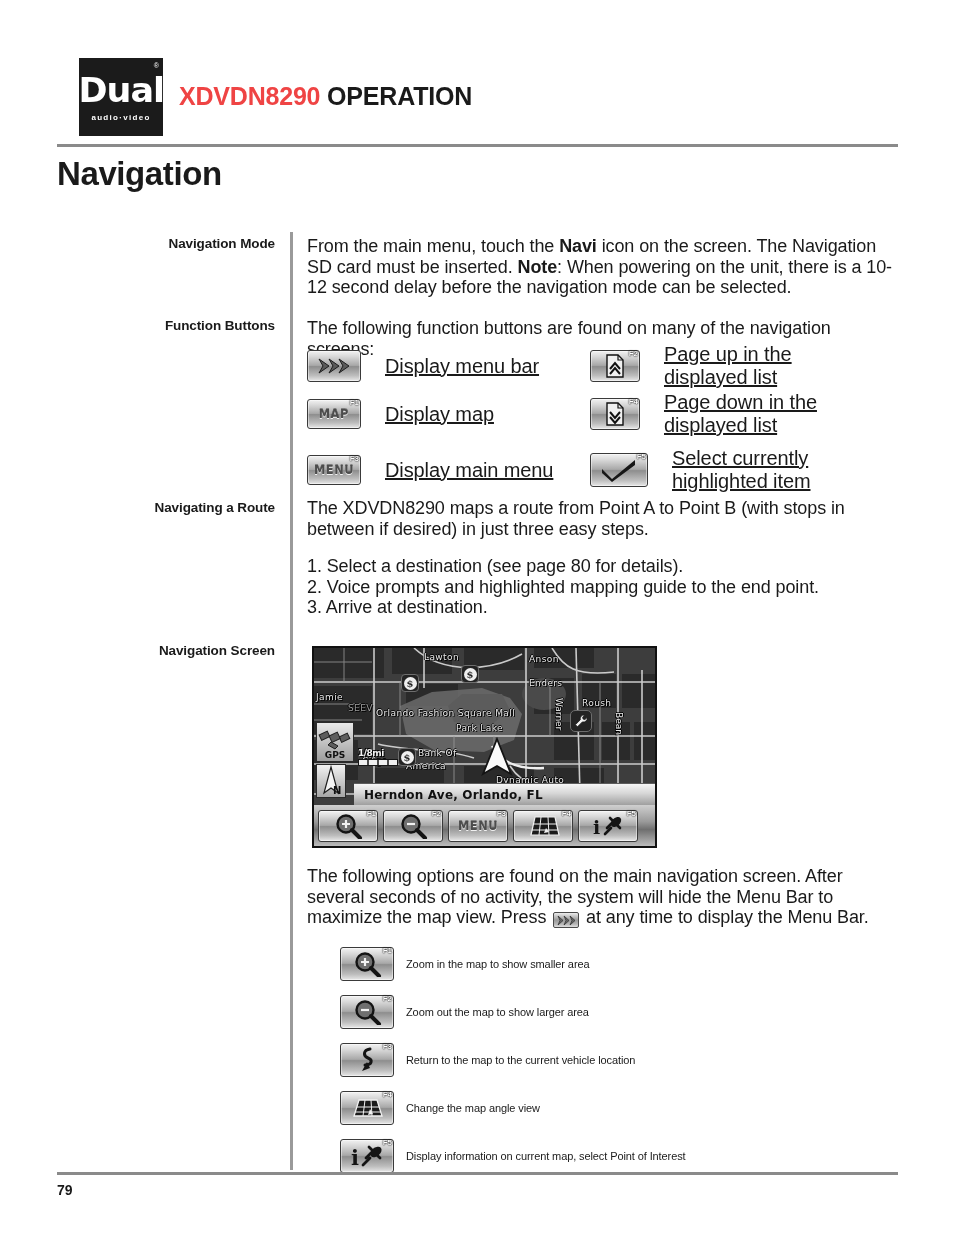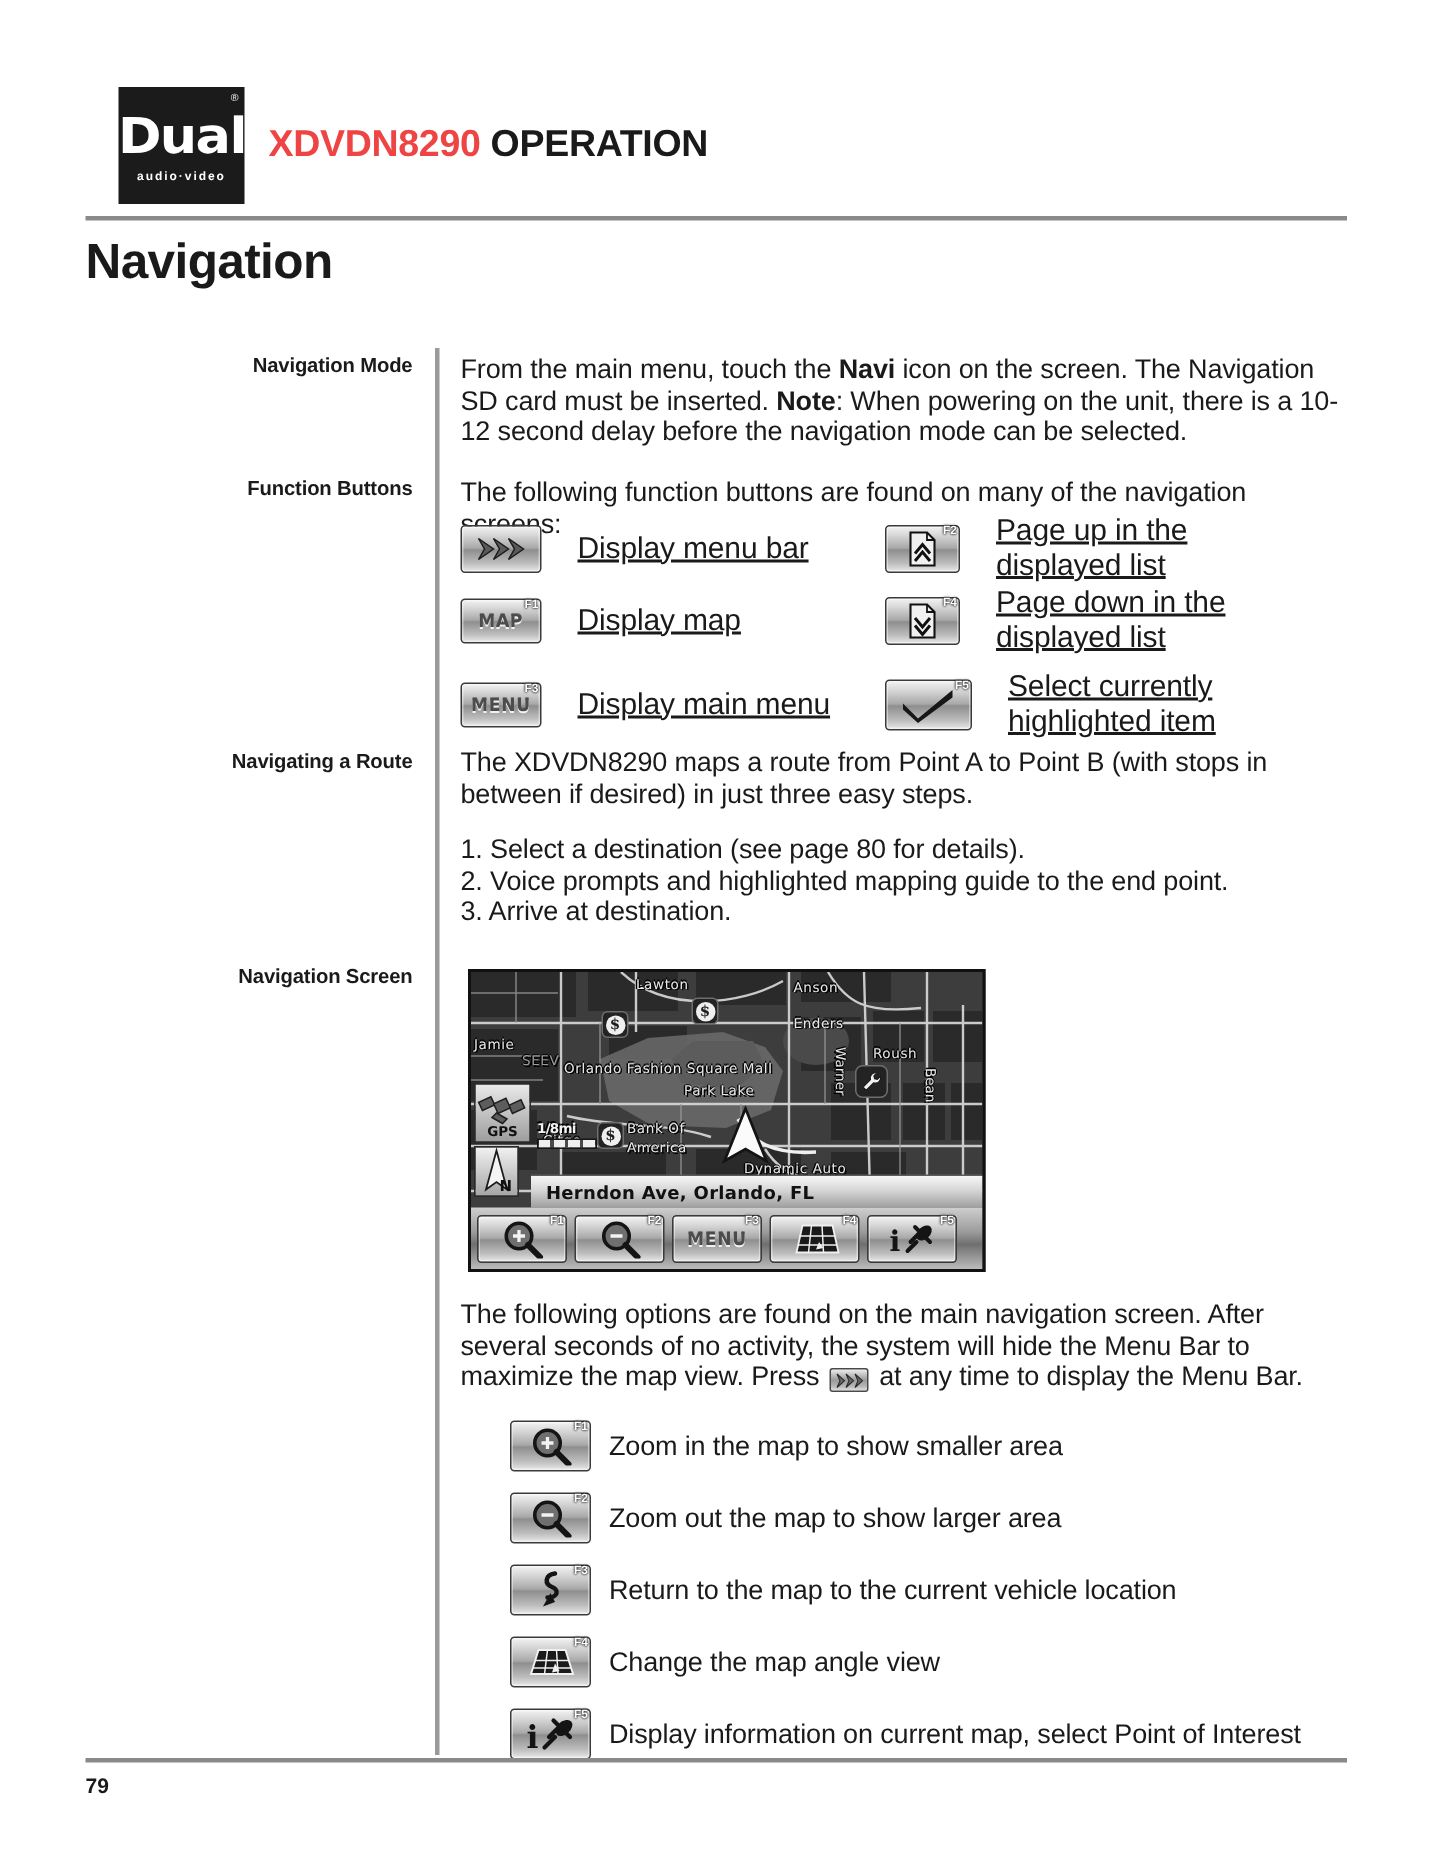--- a/index.html
+++ b/index.html
@@ -170,21 +170,21 @@
     position: absolute;
     left: 340px;
     width: 560px;
   }
   .iconlist .il-row {
     display: flex; align-items: center;
     height: 48px;
   }
   .iconlist .il-cap {
     margin-left: 12px;
-    font-size: 18px;
+    font-size: 11px;
     letter-spacing: -0.1px;
   }
 
   
   .inline-btn {
     display: inline-block;
     vertical-align: -5px;
     width: 26px; height: 16px;
     border: 1px solid #4a4a4a;
     border-radius: 2px;
@@ -497,21 +497,21 @@
 
     <span class="map-label" style="left:110px;top:4px">Lawton</span>
     <span class="map-label" style="left:215px;top:6px">Anson</span>
     <span class="map-label" style="left:215px;top:30px">Enders</span>
     <span class="map-label" style="left:268px;top:50px">Roush</span>
     <span class="map-label" style="left:2px;top:44px">Jamie</span>
     <span class="map-label" style="left:62px;top:60px">Orlando Fashion Square Mall</span>
     <span class="map-label" style="left:142px;top:75px">Park Lake</span>
     <span class="map-label" style="left:34px;top:55px;color:#9c9c9c">SEEV</span>
     <span class="map-label" style="left:104px;top:100px">Bank Of</span>
-    <span class="map-label" style="left:104px;top:113px">America</span>
+    <span class="map-label" style="left:92px;top:113px">America</span>
     <span class="map-label" style="left:48px;top:108px">Citgo</span>
     <span class="map-label" style="left:182px;top:127px">Dynamic Auto</span>
     <span class="map-label vert" style="left:240px;top:50px">Warner</span>
     <span class="map-label vert" style="left:300px;top:64px">Bean</span>
 
     <div class="poi" style="left:87px;top:26px">
       <span class="coin">$</span>
     </div>
     <div class="poi" style="left:147px;top:17px">
       <span class="coin">$</span>

